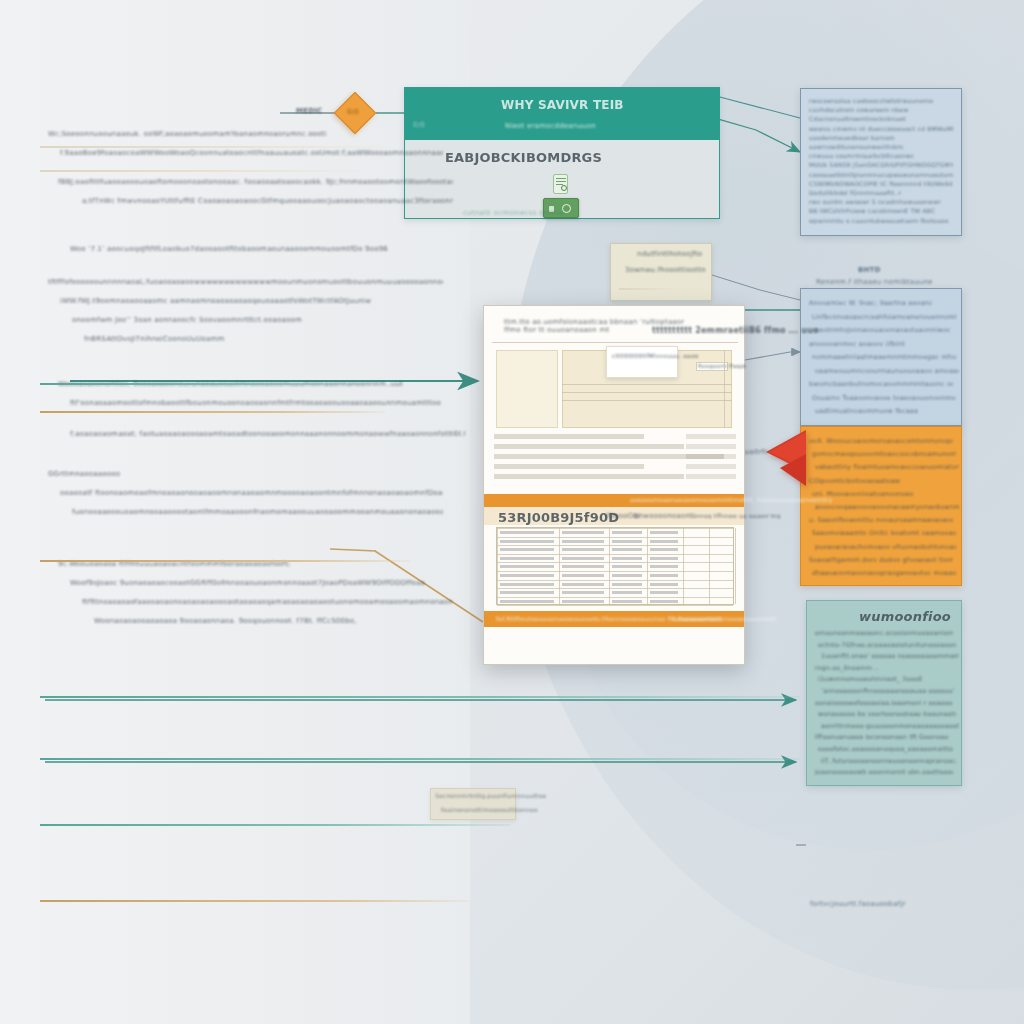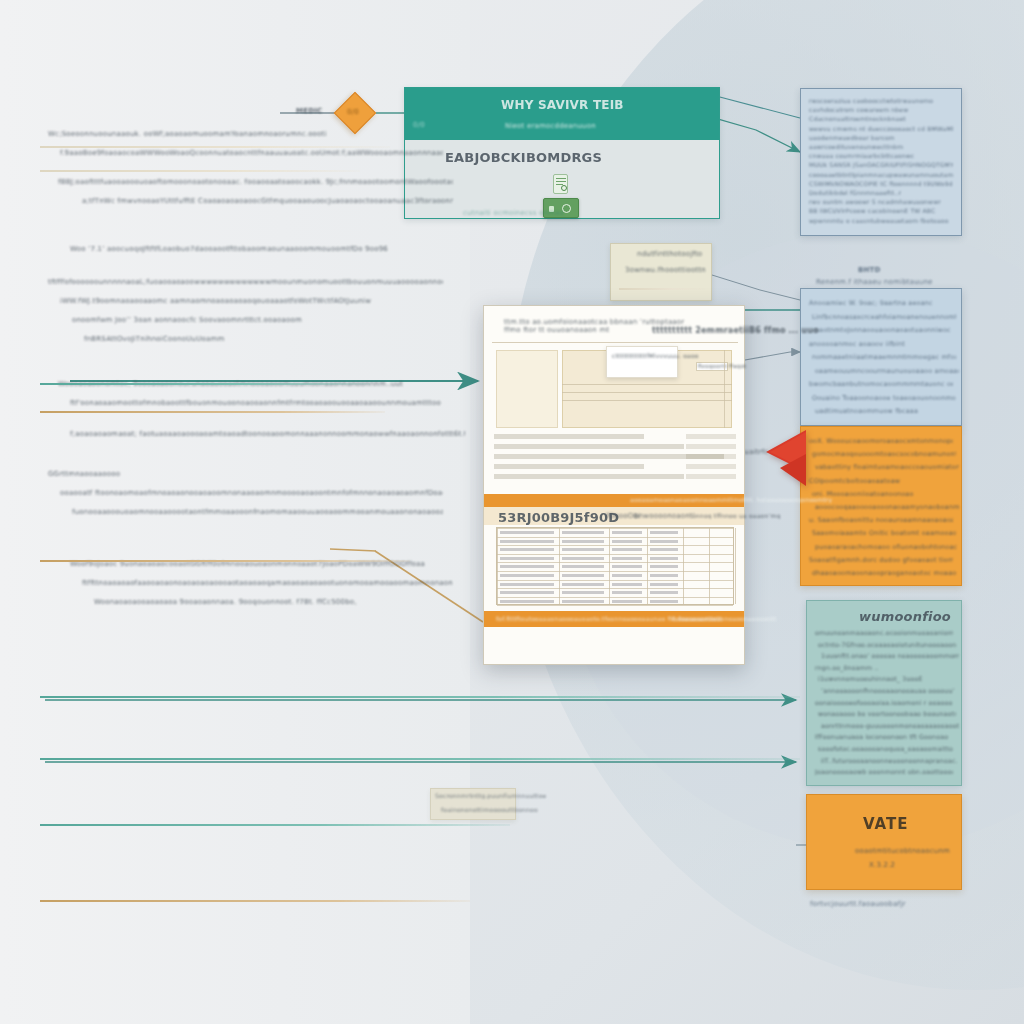--- a/index.html
+++ b/index.html
@@ -394,25 +394,20 @@
         <div class="tx sm dark" style="position: relative; left: 0px; line-height: 11.6px; font-size: 6.2px; white-space: nowrap; overflow: hidden;">oonaiooooeofoooaoiaa.ioaomoni r ooaooomoionor1</div>
         <div class="tx sm dark" style="position: relative; left: 3px; line-height: 11.6px; font-size: 6.2px; white-space: nowrap; overflow: hidden;">wonaoaooo bo  voortoonoobaao boounaotnae</div>
         <div class="tx sm dark" style="position: relative; left: 6px; line-height: 11.6px; font-size: 6.2px; white-space: nowrap; overflow: hidden;">aonrttnmooo-guuuooonmonoaoaaaooaoot  ouunmioo</div>
         <div class="tx sm dark" style="position: relative; left: 0px; line-height: 11.6px; font-size: 6.2px; white-space: nowrap; overflow: hidden;">lfFoonuanuaoa  ioconoonoon tft  Goonoao</div>
         <div class="tx sm dark" style="position: relative; left: 3px; line-height: 11.6px; font-size: 6.2px; white-space: nowrap; overflow: hidden;">sooofotoc.ooaoooanoquoa_oaoaoomaitto</div>
         <div class="tx sm dark" style="position: relative; left: 6px; line-height: 11.6px; font-size: 6.2px; white-space: nowrap; overflow: hidden;">ilT..futuroooaanoonneuoonoonnapranoac.  OUmnqofaoonaor</div>
         <div class="tx sm dark" style="position: relative; left: 0px; line-height: 11.6px; font-size: 6.2px; white-space: nowrap; overflow: hidden;">Joaonooooaowb ooonmonnt obn.oaottooooaoonaomtt6tt</div>
       </div>
   </div>
 
-  <div class="box box-orange" style="left:806px;top:794px;width:156px;height:96px;">
-    <span class="tx xl dark" style="left:56px;top:20px;color:#2f2a22;">VATE</span>
-    <span class="tx sm dark" style="left:48px;top:52px;">ooaotmtitucobtnoaocunm</span>
-    <span class="tx sm dark" style="left:62px;top:66px;">X.3.2.2</span>
-  </div>
   <span class="tx sm blue" style="left:810px;top:900px;">fortvcjouurtt.faoauoobafjr</span>
 
   <div class="box box-beige" style="left:430px;top:788px;width:86px;height:32px;">
     <span class="tx sm dark" style="left:4px;top:3px;font-size:6px;">Socronnmrtnttg.puunfiumnnuuttoe</span>
     <span class="tx sm dark" style="left:10px;top:17px;font-size:6px;">foainononottimoooouttbonnoo</span>
   </div>
 
   <div id="leftCol" style="position:absolute;left:40px;top:125px;width:420px;height:780px;">
       <div style="position: absolute; left: 8px; top: 0px; width: 400px;">
         <div class="tx sm dark" style="position: relative; left: 0px; line-height: 19px; font-size: 7px; white-space: nowrap; overflow: hidden; max-width: 395px;">Wc;Soeoonnuoounaaouk. ooWf;aoaoaomuoomamYoanaomnoaorumnc.oooti</div>
@@ -454,20 +449,21 @@
       </div>
       <div style="position: absolute; left: 8px; top: 340px; width: 400px;">
         <div class="tx sm dark" style="position: relative; left: 0px; line-height: 19px; font-size: 7px; white-space: nowrap; overflow: hidden; max-width: 395px;">GGrttmnaooaaoooo</div>
         <div class="hl gold" style="left: -4px; top: 4px; width: 49.6px; height: 8px; z-index: -1;"></div>
         <div class="tx sm dark" style="position: relative; left: 12px; line-height: 19px; font-size: 7px; white-space: nowrap; overflow: hidden; max-width: 383px;">ooaooatf  ftoonoaomoaofmnoaoaonooaoaoomnonaaoaomnmooooaoaoontmnfofmnnonaoaoaoaomnfDoaofo</div>
         <div class="hl" style="left: 8px; top: 23px; width: 272.8px; height: 8px; z-index: -1;"></div>
         <div class="tx sm dark" style="position: relative; left: 24px; line-height: 19px; font-size: 7px; white-space: nowrap; overflow: hidden; max-width: 371px;">fuonooaaooouoaomnooaaooootaontfmmoaaooonfnaomomaaoouuaooaoommooanmouaaononaoaooaoaaobooo</div>
         <div class="hl" style="left: 20px; top: 42px; width: 272.8px; height: 8px; z-index: -1;"></div>
       </div>
       <div style="position: absolute; left: 18px; top: 430px; width: 400px;">
+        <div class="tx sm dark" style="position: relative; left: 0px; line-height: 19px; font-size: 7px; white-space: nowrap; overflow: hidden; max-width: 395px;">9c.Woouoaoaoa  ftffmtuuuaoaoacntfoommmfboraoaoaoaofooft;</div>
         <div class="hl gold" style="left: -4px; top: 4px; width: 173.6px; height: 8px; z-index: -1;"></div>
         <div class="tx sm dark" style="position: relative; left: 12px; line-height: 19px; font-size: 7px; white-space: nowrap; overflow: hidden; max-width: 383px;">Woof9oJoaoc  9uonaoaoaocooaotGGftff0ofmnooaouoaonmonnoaaot7JoaoPDoaWW9OIffODDffoaa</div>
         <div class="hl" style="left: 8px; top: 23px; width: 254.2px; height: 8px; z-index: -1;"></div>
         <div class="tx sm dark" style="position: relative; left: 24px; line-height: 19px; font-size: 7px; white-space: nowrap; overflow: hidden; max-width: 371px;">ftffttnoaoaoaofaaooaoaonoaoaoaoaoooaotaoaoaoqamaoaoaoaoaootuonomooamooaoomaomnonaonnoaooaoooaonoaoob</div>
         <div class="hl" style="left: 20px; top: 42px; width: 310px; height: 8px; z-index: -1;"></div>
         <div class="tx sm dark" style="position: relative; left: 36px; line-height: 19px; font-size: 7px; white-space: nowrap; overflow: hidden; max-width: 359px;">Woonaoaoaooaoaoaoa  9ooaoaonnaoa.  9ooqouonnoot.  f7Bt.  ffCc500bo,</div>
         <div class="hl" style="left: 32px; top: 61px; width: 207.7px; height: 8px; z-index: -1;"></div>
       </div>
     </div>
 

